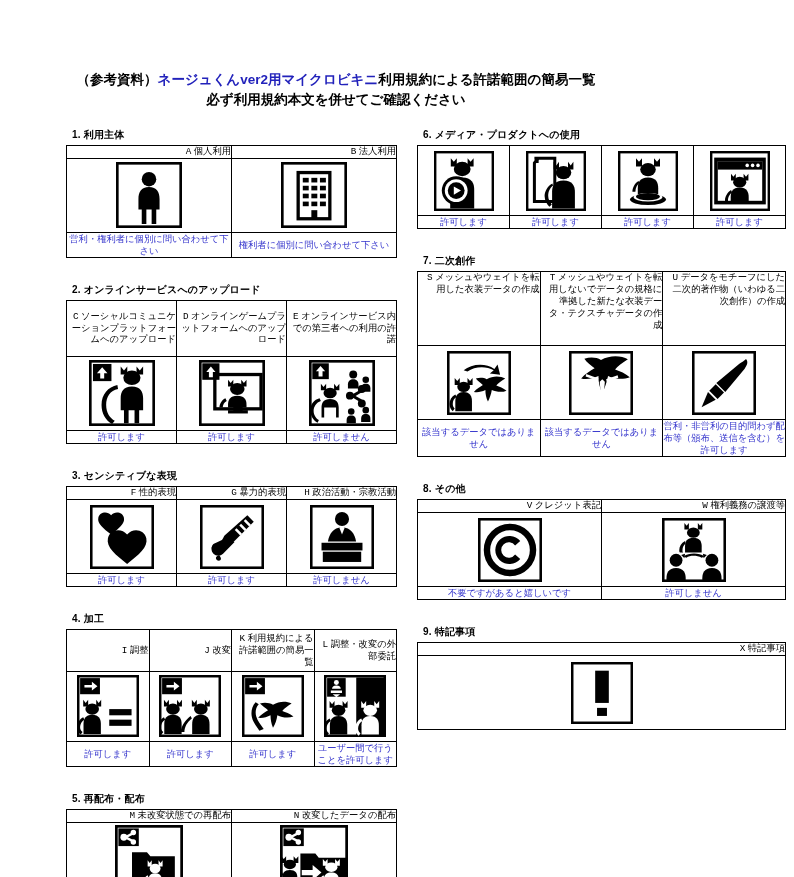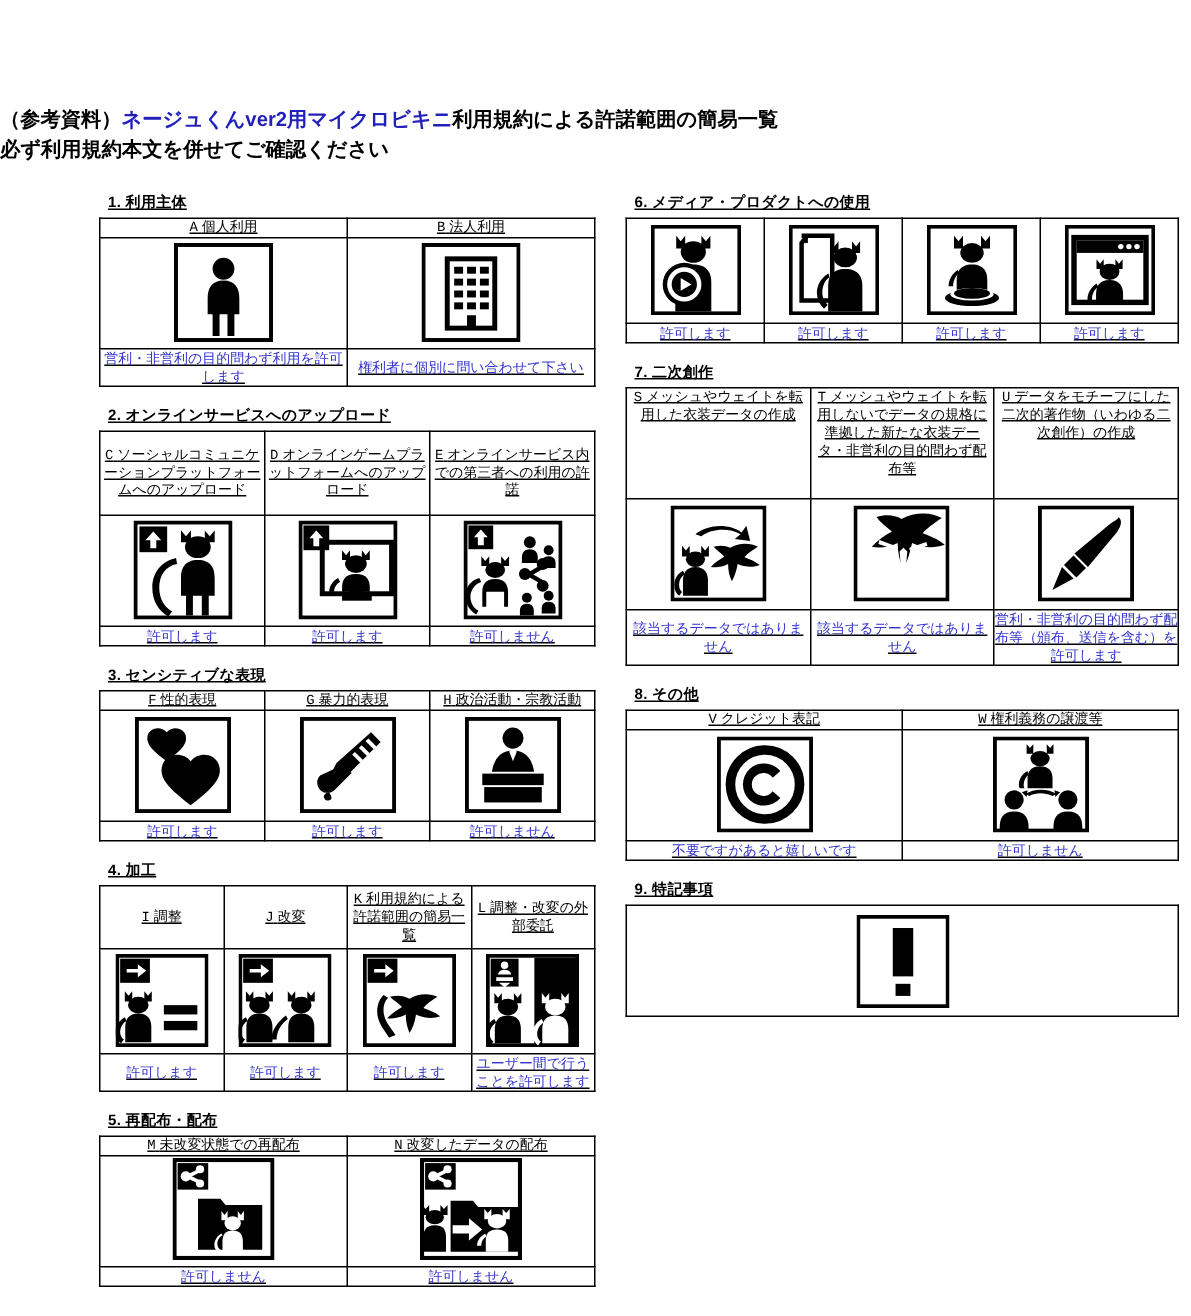--- a/index.html
+++ b/index.html
@@ -14,36 +14,36 @@
     width: 794px; height: 877px;
     background: #fff;
     overflow: hidden;
   }
 
   
   .title-block {
     position: absolute;
     left: 0; top: 70px;
     width: 672px;
-    text-align: left;
+    text-align: center;
     line-height: 1.5;
   }
   .title-line {
     font-size: 13.5px;
     font-weight: bold;
     color: #000000;
     white-space: nowrap;
   }
   .title-line .blue { color: #2222bb; }
 
   
   .col-left  { position: absolute; left: 66px;  top: 128px; width: 331px; }
   .col-right { position: absolute; left: 417px; top: 128px; width: 369px; }
 
-  .section { margin-bottom: 12px; text-decoration: underline; }
+  .section { margin-bottom: 25px; }
   .section-heading {
     font-size: 10px;
     font-weight: bold;
     color: #000;
     margin: 0 0 3px 6px;
     letter-spacing: 0.2px;
   }
 
   table.grid {
     border-collapse: collapse;
@@ -51,21 +51,21 @@
     table-layout: fixed;
   }
   table.grid td {
     border: 1px solid #000;
     padding: 0;
     vertical-align: middle;
   }
   .hdr {
     font-size: 9.3px;
     line-height: 1.28;
-    text-align: center;
+    text-align: right;
     color: #000;
     padding: 2px 2px;
     font-weight: normal;
   }
   .hdr .ltr { font-family: "Liberation Mono", "DejaVu Sans Mono", monospace; font-size: 9.3px; }
   .icon-cell {
     height: 74px;
     text-align: center;
   }
   .icon-cell.short { height: 70px; }
@@ -137,21 +137,21 @@
                   <rect x="33" y="60" width="9" height="7"></rect>
                       <rect x="46" y="60" width="9" height="7"></rect>
                       <rect x="59" y="60" width="9" height="7"></rect>
                   <rect x="46" y="73" width="9" height="13"></rect>
                 </g>
               </svg>
             </div>
           </td>
         </tr>
         <tr>
-          <td class="perm">営利・非営利の目的問わず利用を許可します</td>
+          <td class="perm">営利・権利者に個別に問い合わせて下さい</td>
           <td class="perm">権利者に個別に問い合わせて下さい</td>
         </tr>
       </tbody>
         </table>
     </div>
 
     <div class="section">
       <div class="section-heading">2. オンラインサービスへのアップロード</div>
       <table class="grid">
         <tbody>
@@ -558,21 +558,21 @@
       </tbody>
         </table>
     </div>
 
     <div class="section">
       <div class="section-heading">7. 二次創作</div>
       <table class="grid">
         <tbody>
             <tr>
           <td class="hdr" style="width:33.33%;height:74px;vertical-align:top"><span class="ltr">S</span>&nbsp;<span>メッシュやウェイトを転用した衣装データの作成</span></td>
-          <td class="hdr" style="width:33.33%;vertical-align:top"><span class="ltr">T</span>&nbsp;<span>メッシュやウェイトを転用しないでデータの規格に準拠した新たな衣装データ・非営利の目的問わず配布等</span></td>
+          <td class="hdr" style="width:33.33%;vertical-align:top"><span class="ltr">T</span>&nbsp;<span>メッシュやウェイトを転用しないでデータの規格に準拠した新たな衣装データ・テクスチャデータの作成</span></td>
           <td class="hdr" style="width:33.33%;vertical-align:top"><span class="ltr">U</span>&nbsp;<span>データをモチーフにした二次的著作物（いわゆる二次創作）の作成</span></td>
         </tr>
         <tr>
           <td class="icon-cell">
             <div class="icon-wrap">
               <svg width="64" height="64" viewBox="0 0 100 100">
                 <rect class="frame" x="2" y="2" width="96" height="96"></rect>
                 <path d="M26 30 c12 -10 34 -12 48 -2 l5 -7 l4 16 l-16 -2 l6 -5 c-12 -7 -30 -6 -41 2z" fill="#000"></path>
                 <g fill="#000">
                   <path d="M20 42 l0 11 l-8 0 l0 -11 l4 5z"></path>
@@ -665,20 +665,23 @@
           <td class="perm">許可しません</td>
         </tr>
       </tbody>
         </table>
     </div>
 
     <div class="section">
       <div class="section-heading">9. 特記事項</div>
       <table class="grid">
         <tbody>
+            <tr>
+          <td class="hdr"><span class="ltr">X</span>&nbsp;<span>特記事項</span></td>
+        </tr>
         <tr>
           <td class="icon-cell">
             <div class="icon-wrap">
               <svg width="62" height="62" viewBox="0 0 100 100">
                 <rect class="frame" x="2" y="2" width="96" height="96"></rect>
                 <rect x="39" y="14" width="22" height="52" fill="#000"></rect>
                 <rect x="42" y="74" width="16" height="13" fill="#000"></rect>
               </svg>
             </div>
           </td>

